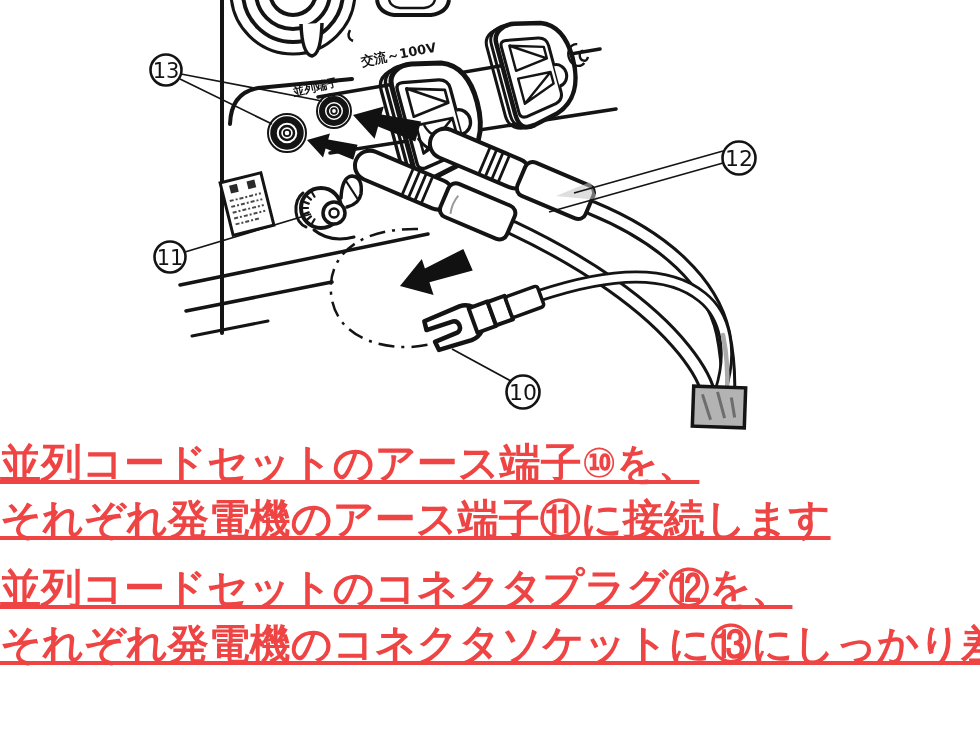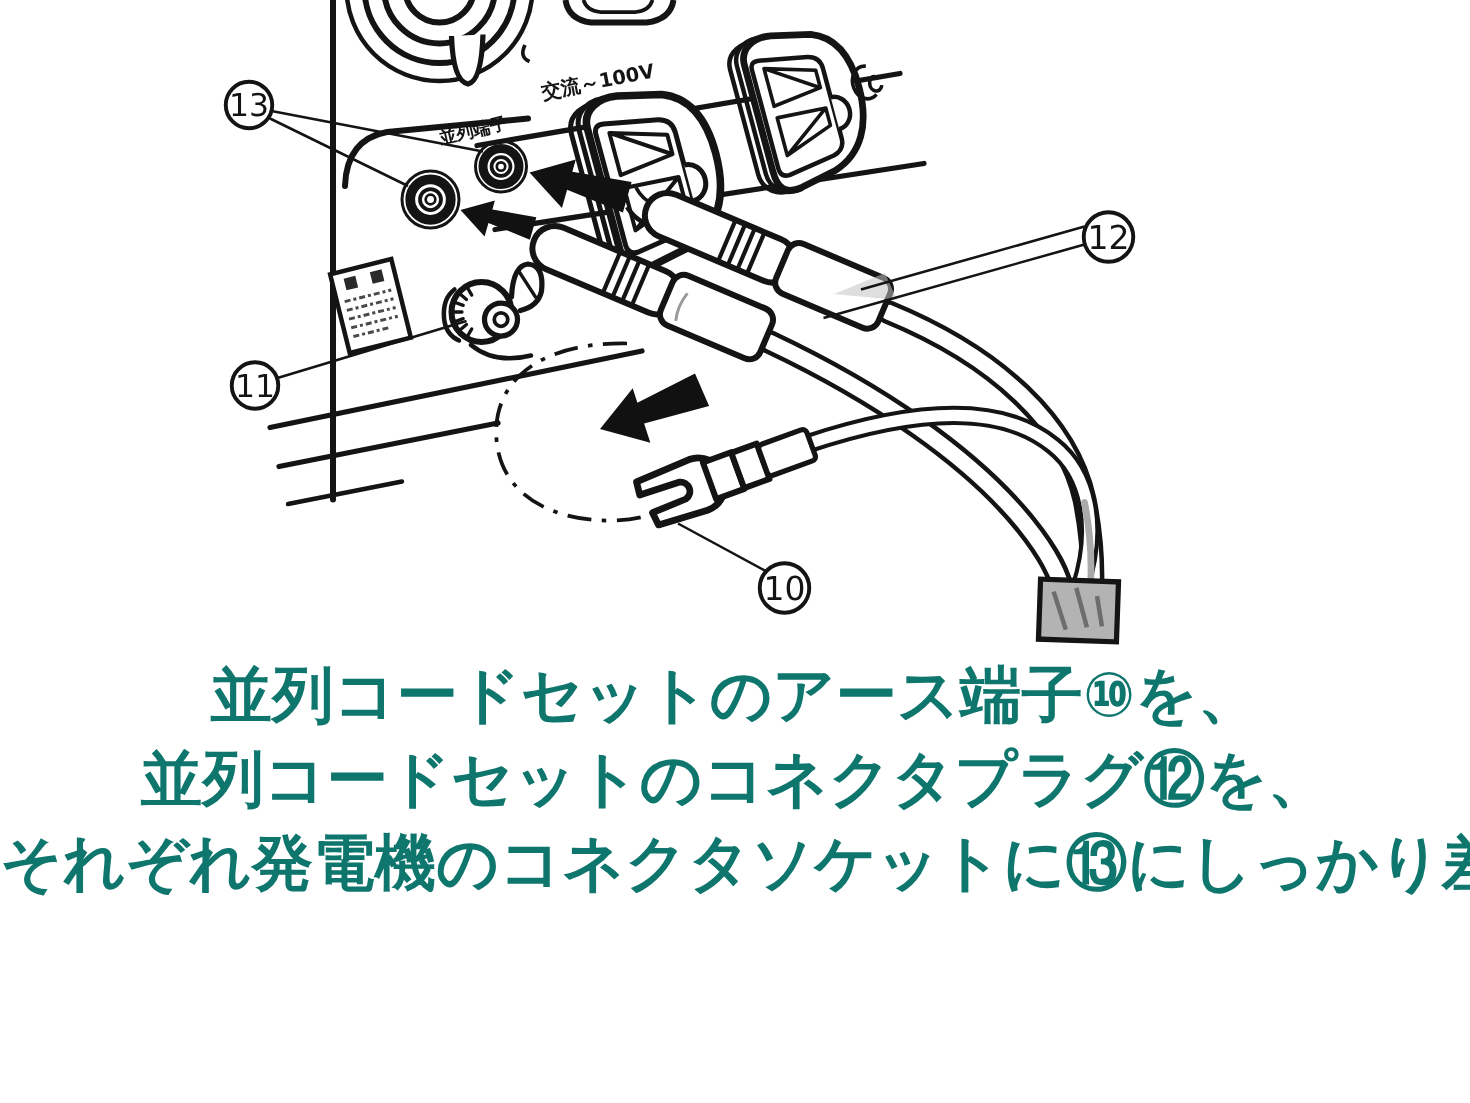--- a/index.html
+++ b/index.html
@@ -11,29 +11,30 @@
     font-family:"Liberation Sans", sans-serif;
   }
   .figure-wrap{position:absolute;left:0;top:0;width:980px;height:430px;}
   svg text.fig-label{font-family:"DejaVu Sans", sans-serif;fill:#141414;stroke:none;font-weight:bold;}
   svg text.callout-num{font-family:"DejaVu Sans", sans-serif;fill:#141414;stroke:none;font-weight:500;}
   .caption{
     position:absolute;left:0;top:430px;width:980px;
     padding-top:5px;
   }
   .cap-line{
-    text-align:center;
+    text-align:left;
     font-weight:700;
     font-size:41px;
     line-height:56px;
-    color:#0f766e;
+    color:#ef4444;
     white-space:nowrap;
     font-family:"Liberation Sans","DejaVu Sans",sans-serif;
+    text-decoration:underline;
   }
-  .cap-p2{}
+  .cap-p2{margin-top:13px;}
 </style>
 </head>
 <body>
 
 <div class="page">
 
   <div class="figure-wrap">
   <svg width="980" height="430" viewBox="0 0 980 430">
 
     <g stroke="#141414" fill="none" stroke-linecap="round" stroke-linejoin="round">
@@ -192,20 +193,21 @@
       <circle cx="523" cy="392" r="16.5" fill="#ffffff" stroke="#141414" stroke-width="2.6"></circle>
       <text class="callout-num" x="523" y="400" font-size="22" text-anchor="middle">10</text>
     </g>
 
   </svg>
   </div>
 
   <div class="caption">
     <div class="cap-p1">
       <div class="cap-line">並列コードセットのアース端子⑩を、</div>
+      <div class="cap-line">それぞれ発電機のアース端子⑪に接続します</div>
     </div>
     <div class="cap-p2">
       <div class="cap-line">並列コードセットのコネクタプラグ⑫を、</div>
       <div class="cap-line">それぞれ発電機のコネクタソケットに⑬にしっかり差</div>
     </div>
   </div>
 
 </div>
 
 </body></html>

